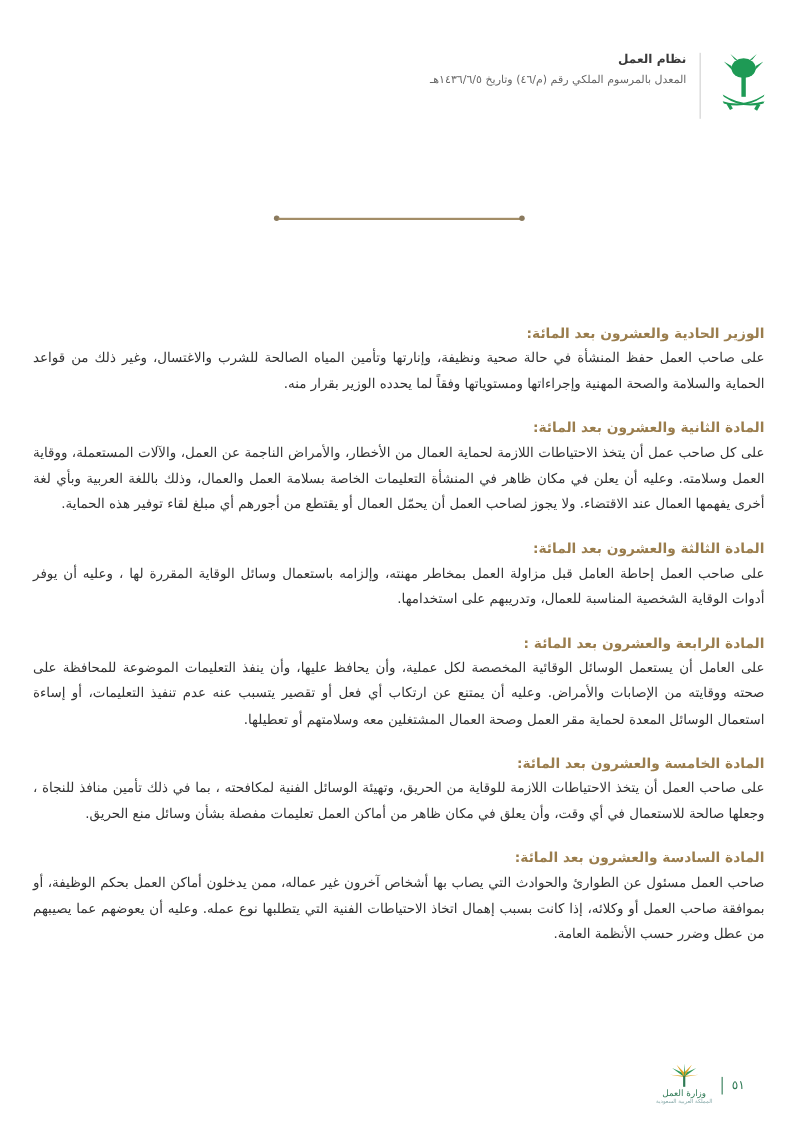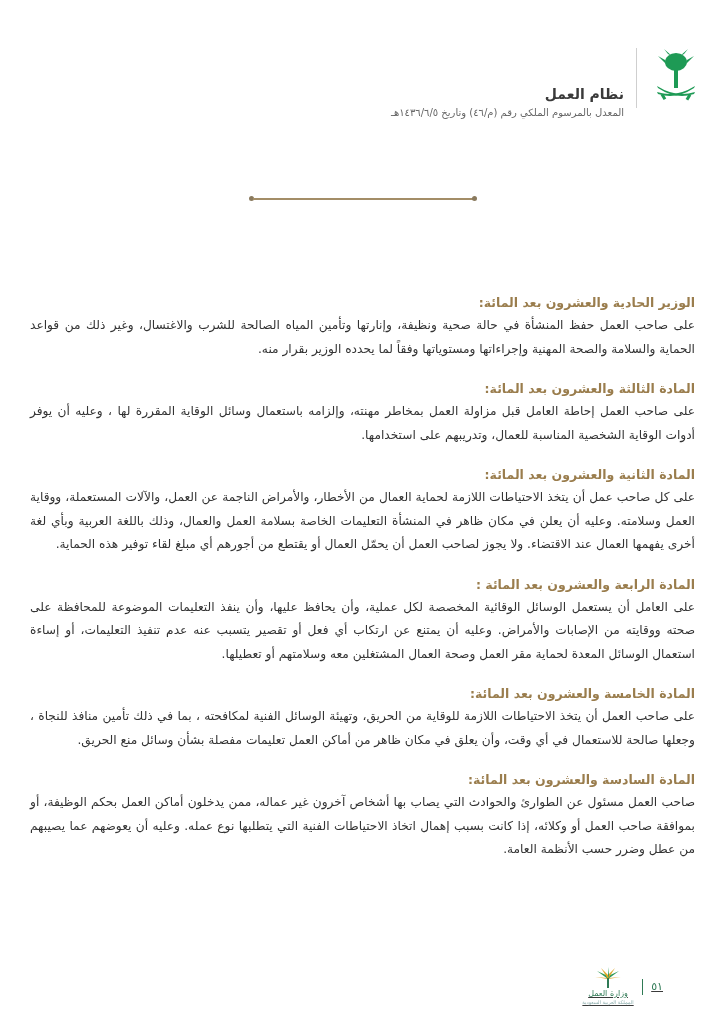--- a/index.html
+++ b/index.html
@@ -3,37 +3,37 @@
 <meta charset="utf-8">
 <style>
   * { box-sizing: border-box; margin: 0; padding: 0; }
   html, body { width: 725px; height: 1024px; background: #ffffff; overflow: hidden; }
   body { font-family: "DejaVu Sans", sans-serif; color: #3a3a3a; position: relative; }
 
   .header { position: absolute; top: 44px; right: 22px; left: 40px; height: 70px; display: flex; flex-direction: row; align-items: flex-start; }
   .emblem { width: 54px; height: 66px; display: flex; align-items: center; justify-content: center; }
   .header-divider { width: 1px; height: 60px; background: #cfcfcf; margin: 4px 12px 0 12px; }
   .header-text { flex: 1; text-align: right; }
-  .law-title { font-size: 14px; font-weight: bold; color: #3a3a3a; line-height: 20px; margin-top: 40px; }
+  .law-title { font-size: 11px; font-weight: bold; color: #3a3a3a; line-height: 20px; }
   .law-line { font-size: 10px; color: #666; line-height: 18px; }
 
   .chapter { position: absolute; top: 190px; left: 0; right: 0; text-align: center; }
   .chapter-title { font-size: 20px; color: #2f7a55; line-height: 30px; }
   .chapter-rule { width: 228px; height: 10px; margin: 4px auto 6px auto; position: relative; }
   .chapter-rule .line { position: absolute; top: 4px; left: 4px; right: 4px; height: 1.5px; background: #a38d67; }
   .chapter-rule .dot { position: absolute; top: 2px; width: 5px; height: 5px; border-radius: 50%; background: #8a7a5e; }
   .chapter-rule .dot.l { left: 0; } .chapter-rule .dot.r { right: 0; }
   .chapter-subtitle { font-size: 16px; color: #2f7a55; line-height: 26px; }
 
   .articles { position: absolute; top: 292px; right: 30px; left: 30px; }
   .article { margin-bottom: 17px; }
   .article-title { font-size: 12.5px; font-weight: bold; color: #9a7d4d; line-height: 22px; }
   .article-body { font-size: 12.2px; color: #333; line-height: 23.5px; text-align: justify; text-align-last: right; }
 
-  .footer { position: absolute; bottom: 18px; right: 62px; display: flex; flex-direction: row-reverse; align-items: center; gap: 8px; text-decoration: underline; }
+  .footer { position: absolute; bottom: 18px; right: 48px; display: flex; flex-direction: row-reverse; align-items: center; gap: 8px; }
   .footer-logo { display: flex; flex-direction: column; align-items: center; }
   .footer-logo .ministry { font-size: 8px; color: #2f7a55; line-height: 10px; }
   .footer-logo .kingdom { font-size: 5px; color: #8aa; line-height: 7px; }
   .footer-divider { width: 1.5px; height: 16px; background: #2f7a55; }
   .page-num { font-size: 11px; color: #2f7a55; }
 </style>
 </head>
 <body>
 
 <div class="header">
@@ -64,26 +64,26 @@
     <span class="dot r"></span>
   </div>
 </div>
 
 <div class="articles">
   <div class="article">
     <div class="article-title">الوزير الحادية والعشرون بعد المائة:</div>
     <div class="article-body">على صاحب العمل حفظ المنشأة في حالة صحية ونظيفة، وإنارتها وتأمين المياه الصالحة للشرب والاغتسال، وغير ذلك من قواعد الحماية والسلامة والصحة المهنية وإجراءاتها ومستوياتها وفقاً لما يحدده الوزير بقرار منه.</div>
   </div>
   <div class="article">
+    <div class="article-title">المادة الثانية والعشرون بعد المائة:</div>
+    <div class="article-body">على كل صاحب عمل أن يتخذ الاحتياطات اللازمة لحماية العمال من الأخطار، والأمراض الناجمة عن العمل، والآلات المستعملة، ووقاية العمل وسلامته. وعليه أن يعلن في مكان ظاهر في المنشأة التعليمات الخاصة بسلامة العمل والعمال، وذلك باللغة العربية وبأي لغة أخرى يفهمها العمال عند الاقتضاء. ولا يجوز لصاحب العمل أن يحمّل العمال أو يقتطع من أجورهم أي مبلغ لقاء توفير هذه الحماية.</div>
+  </div>
+  <div class="article">
     <div class="article-title">المادة الثالثة والعشرون بعد المائة:</div>
     <div class="article-body">على صاحب العمل إحاطة العامل قبل مزاولة العمل بمخاطر مهنته، وإلزامه باستعمال وسائل الوقاية المقررة لها ، وعليه أن يوفر أدوات الوقاية الشخصية المناسبة للعمال، وتدريبهم على استخدامها.</div>
-  </div>
-  <div class="article">
-    <div class="article-title">المادة الثانية والعشرون بعد المائة:</div>
-    <div class="article-body">على كل صاحب عمل أن يتخذ الاحتياطات اللازمة لحماية العمال من الأخطار، والأمراض الناجمة عن العمل، والآلات المستعملة، ووقاية العمل وسلامته. وعليه أن يعلن في مكان ظاهر في المنشأة التعليمات الخاصة بسلامة العمل والعمال، وذلك باللغة العربية وبأي لغة أخرى يفهمها العمال عند الاقتضاء. ولا يجوز لصاحب العمل أن يحمّل العمال أو يقتطع من أجورهم أي مبلغ لقاء توفير هذه الحماية.</div>
   </div>
   <div class="article">
     <div class="article-title">المادة الرابعة والعشرون بعد المائة :</div>
     <div class="article-body">على العامل أن يستعمل الوسائل الوقائية المخصصة لكل عملية، وأن يحافظ عليها، وأن ينفذ التعليمات الموضوعة للمحافظة على صحته ووقايته من الإصابات والأمراض. وعليه أن يمتنع عن ارتكاب أي فعل أو تقصير يتسبب عنه عدم تنفيذ التعليمات، أو إساءة استعمال الوسائل المعدة لحماية مقر العمل وصحة العمال المشتغلين معه وسلامتهم أو تعطيلها.</div>
   </div>
   <div class="article">
     <div class="article-title">المادة الخامسة والعشرون بعد المائة:</div>
     <div class="article-body">على صاحب العمل أن يتخذ الاحتياطات اللازمة للوقاية من الحريق، وتهيئة الوسائل الفنية لمكافحته ، بما في ذلك تأمين منافذ للنجاة ، وجعلها صالحة للاستعمال في أي وقت، وأن يعلق في مكان ظاهر من أماكن العمل تعليمات مفصلة بشأن وسائل منع الحريق.</div>
   </div>
   <div class="article">

